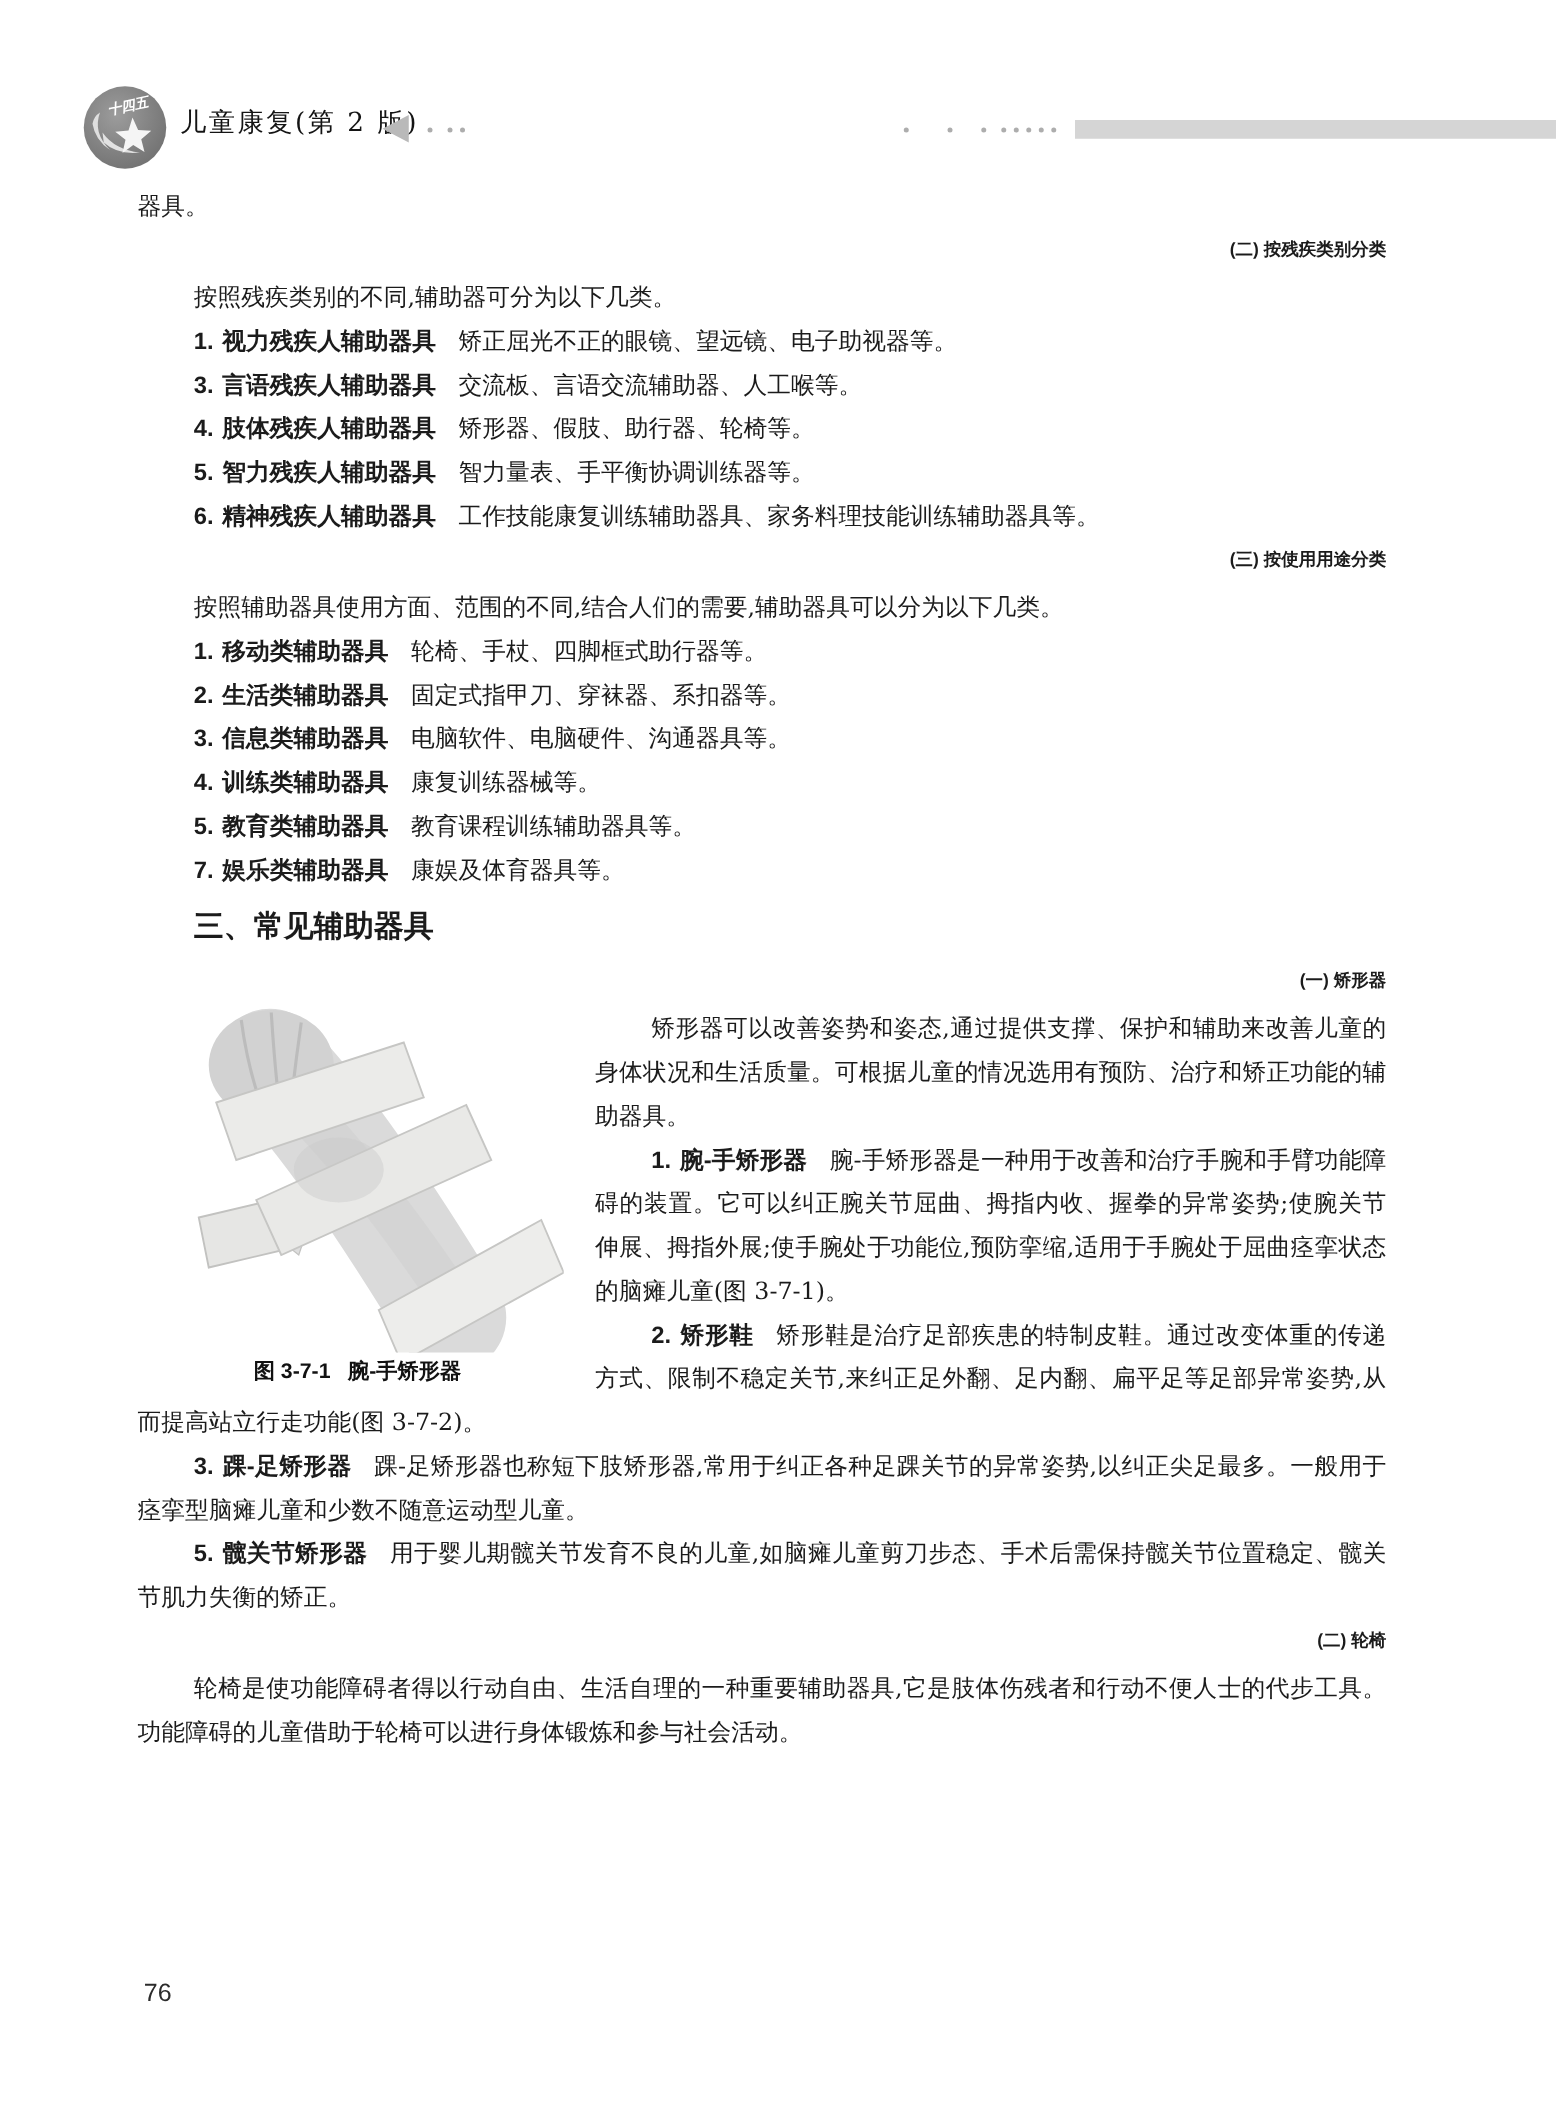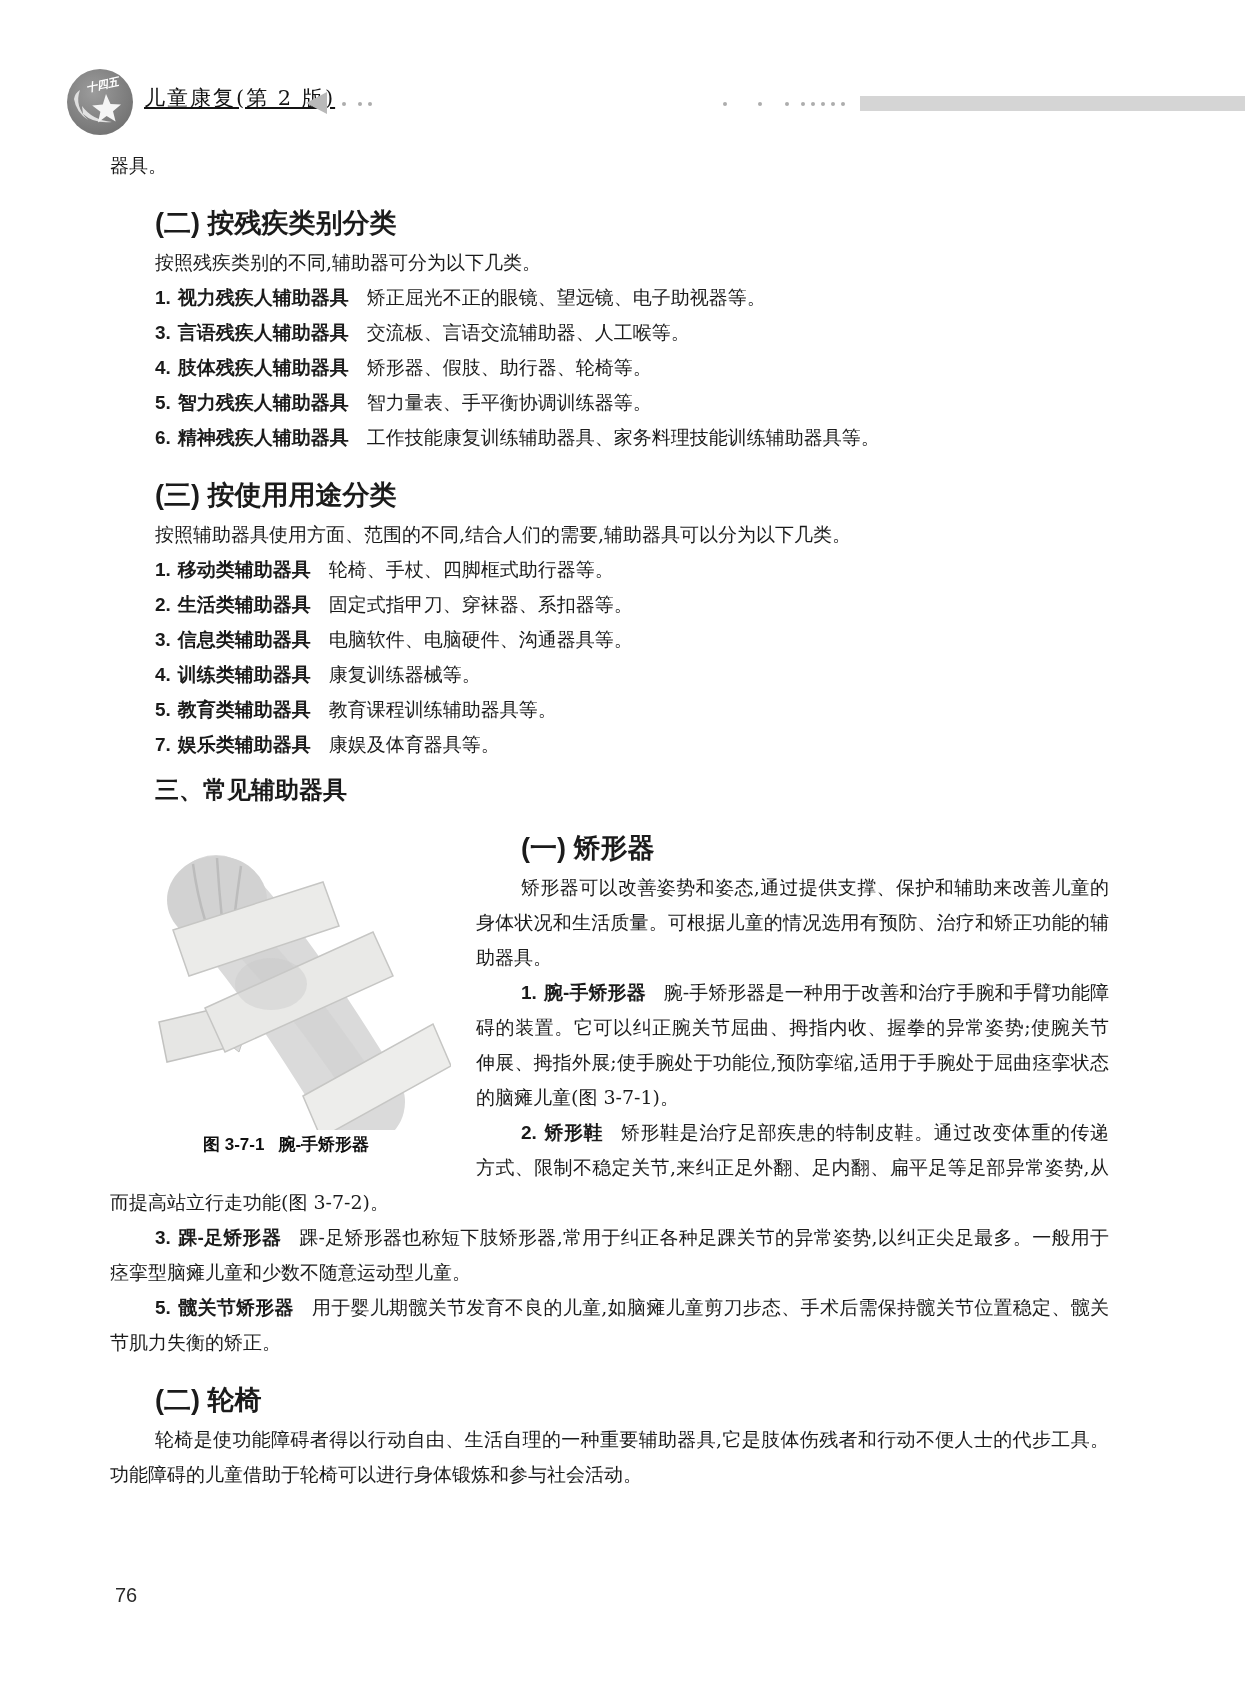--- a/index.html
+++ b/index.html
@@ -3,38 +3,38 @@
 <meta charset="utf-8">
 <style>
   html,body{margin:0;padding:0;background:#ffffff;}
   .page{position:relative;width:1245px;height:1688px;background:#ffffff;overflow:hidden;
         font-family:"DejaVu Serif","Liberation Serif",serif;color:#1b1b1b;}
 
   
   .header{position:absolute;left:0;top:0;width:1245px;height:150px;}
   .logo{position:absolute;left:66px;top:68px;width:68px;height:68px;}
   .book-title{position:absolute;left:144px;top:84px;font-size:21px;letter-spacing:2px;
-              font-family:"DejaVu Serif","Liberation Serif",serif;color:#141414;text-decoration:underline;}
+              font-family:"DejaVu Serif","Liberation Serif",serif;color:#141414;}
   .back-arrow{position:absolute;left:306px;top:92px;width:0;height:0;
               border-top:11px solid transparent;border-bottom:11px solid transparent;
               border-right:21px solid #b9b9b9;}
   .hdot{position:absolute;top:102px;width:4px;height:4px;border-radius:50%;background:#adadad;}
   .header-bar{position:absolute;left:860px;top:96px;width:385px;height:15px;background:#d5d5d5;}
 
   
   .content{position:absolute;left:110px;top:148px;width:999px;
            font-size:19px;line-height:35px;text-align:justify;}
   .content p{margin:0;}
   p.cont{text-indent:0;}
   p.para{text-indent:45px;}
   .num,.lbl{font-family:"Liberation Sans","DejaVu Sans",sans-serif;font-weight:bold;}
   .num{margin-right:7px;}
   .lbl{margin-right:18px;}
   h3.sec{font-family:"Liberation Sans","DejaVu Sans",sans-serif;font-weight:bold;
-         font-size:27px;line-height:32px;margin:24px 0 6px 0;text-indent:45px;text-align:left;}
+         font-size:14px;line-height:32px;margin:0 0 6px 0;text-indent:45px;text-align:right;}
   h2.big{font-family:"Liberation Sans","DejaVu Sans",sans-serif;font-weight:bold;
          font-size:24px;line-height:36px;margin:10px 0 8px 0;text-indent:45px;text-align:left;}
 
   
   .figure{float:left;width:352px;margin:8px 14px 4px 0;text-align:center;}
   .figure svg{display:block;margin:0 auto;width:330px;height:306px;}
   .figcap{font-family:"Liberation Sans","DejaVu Sans",sans-serif;font-weight:bold;
           font-size:17px;line-height:26px;margin-top:2px;text-align:center;color:#111;}
   .figcap .capnum{margin-right:14px;}
 

